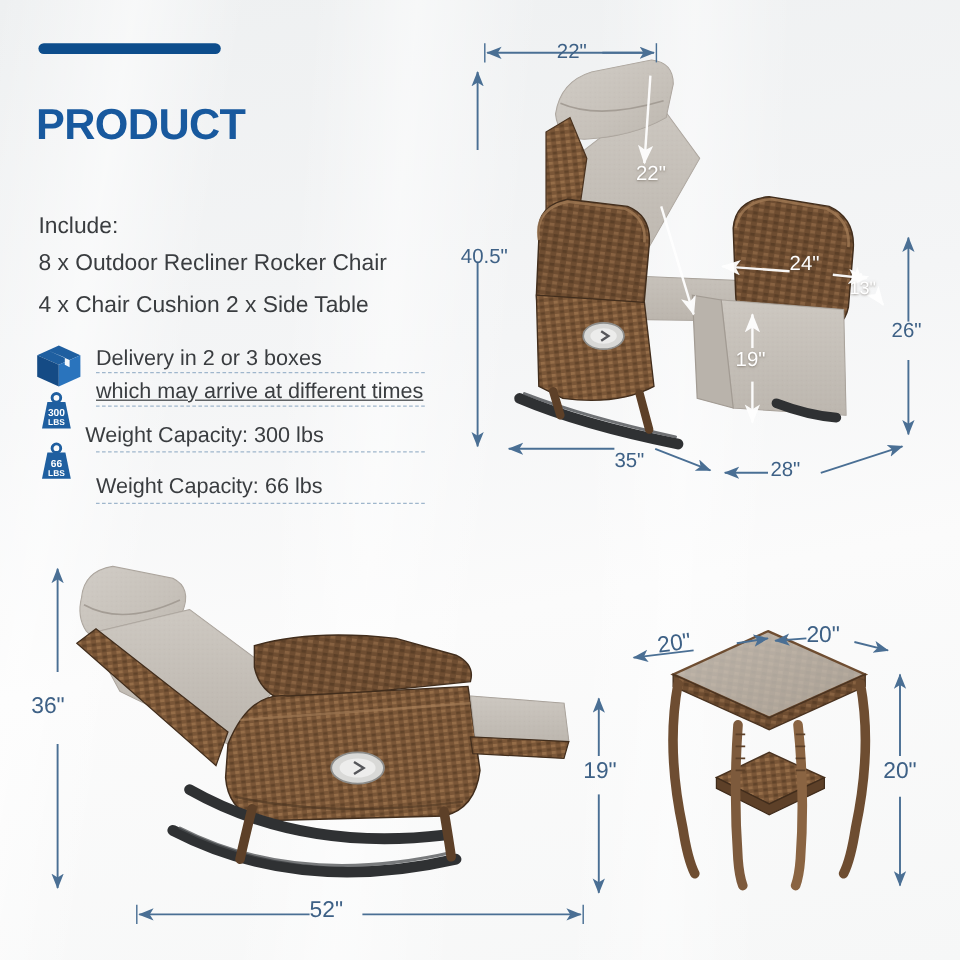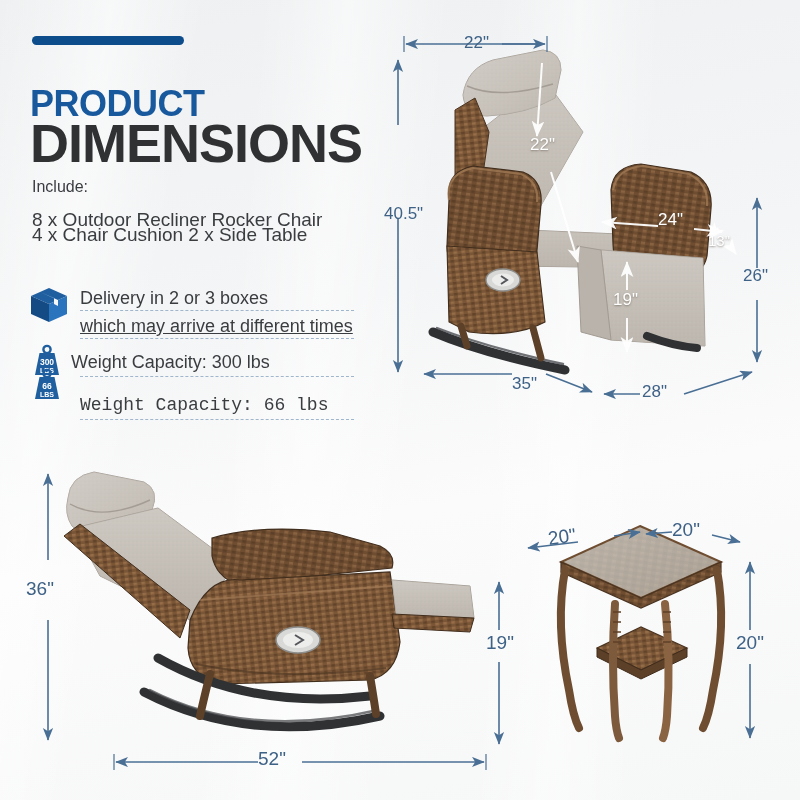--- a/index.html
+++ b/index.html
@@ -16,45 +16,44 @@
       linear-gradient(95deg, rgba(255,255,255,0) 30%, rgba(255,255,255,.5) 40%, rgba(255,255,255,0) 52%),
       linear-gradient(92deg, rgba(255,255,255,0) 60%, rgba(255,255,255,.45) 70%, rgba(255,255,255,0) 80%),
       linear-gradient(170deg,#eef0f1 0%,#f4f5f6 38%,#fbfbfb 62%,#f6f7f7 100%);
     overflow:hidden;
   }
   
   .accent-bar{position:absolute;left:32px;top:36px;width:152px;height:9px;border-radius:5px;background:#0d4d8c;}
   .title-1{position:absolute;left:30px;top:55px;font-size:36px;font-weight:bold;color:#18599e;letter-spacing:-.5px;line-height:1;margin-top:31px;}
   .title-2{position:absolute;left:30px;top:116px;font-size:54px;font-weight:bold;color:#2f3133;letter-spacing:-1px;line-height:1;}
   
-  .inc-head{position:absolute;left:32px;top:178px;font-size:16px;color:#3a3d40;}
+  .inc-head{position:absolute;left:32px;top:178px;font-size:19px;color:#3a3d40;}
   .inc-l1{position:absolute;left:32px;top:209px;font-size:19px;color:#3a3d40;white-space:nowrap;}
-  .inc-l2{position:absolute;left:32px;top:224px;font-size:19px;color:#3a3d40;white-space:nowrap;text-align:right;}
+  .inc-l2{position:absolute;left:32px;top:244px;font-size:19px;color:#3a3d40;white-space:nowrap;text-align:right;}
   
   .feat-text{position:absolute;font-size:18px;color:#3a3d40;white-space:nowrap;}
   .dash-rule{position:absolute;height:0;border-top:1px dashed #9fb6cc;}
   
   .icon-box{position:absolute;left:28px;top:285px;width:42px;height:40px;}
-  .icon-w1{position:absolute;left:30px;top:344px;width:34px;height:34px;}
+  .icon-w1{position:absolute;left:30px;top:326px;width:34px;height:34px;}
   .icon-w2{position:absolute;left:30px;top:368px;width:34px;height:34px;}
   .dim-label{position:absolute;font-size:17px;color:#3e6186;white-space:nowrap;}
   .dim-label.white{color:#ffffff;text-shadow:0 1px 2px rgba(90,80,70,.55);}
   .dim-label.big{font-size:19px;}
   svg.overlay{position:absolute;left:0;top:0;width:800px;height:800px;pointer-events:none;}
   
   .art{position:absolute;}
 </style>
 </head>
 <body>
 
 <div id="page">
 
   <div class="accent-bar"></div>
   <div class="title-1">PRODUCT</div>
-  <div class="title-2">DIMENSIONS</div>
 
   <div class="inc-head">Include:</div>
   <div class="inc-l1">8 x Outdoor Recliner Rocker Chair</div>
   <div class="inc-l2">4 x Chair Cushion   2 x Side Table</div>
 
   <div class="icon-box">
     <svg viewBox="0 0 42 40" width="42" height="40">
       <polygon points="21,3 39,11 21,19 3,11" fill="#1f5fa0"></polygon>
       <polygon points="3,11 21,19 21,37 3,29" fill="#154b85"></polygon>
       <polygon points="39,11 21,19 21,37 39,29" fill="#2a74bd"></polygon>
@@ -78,21 +77,21 @@
   <div class="dash-rule" style="left:80px;top:376px;width:274px;"></div>
 
   <div class="icon-w2">
     <svg viewBox="0 0 34 34" width="34" height="34">
       <circle cx="17" cy="5.5" r="3.6" fill="none" stroke="#1f5fa0" stroke-width="2.4"></circle>
       <path d="M9.5 9 H24.5 L29 31 H5 Z" fill="#1f5fa0"></path>
       <text x="17" y="21" font-family="Liberation Sans, sans-serif" font-size="8.5" font-weight="bold" fill="#ffffff" text-anchor="middle">66</text>
       <text x="17" y="28.5" font-family="Liberation Sans, sans-serif" font-size="7" font-weight="bold" fill="#ffffff" text-anchor="middle">LBS</text>
     </svg>
   </div>
-  <div class="feat-text" style="left:80px;top:395px;font-family:Liberation Mono, monospace;">Weight Capacity: 66 lbs</div>
+  <div class="feat-text" style="left:80px;top:395px;">Weight Capacity: 66 lbs</div>
   <div class="dash-rule" style="left:80px;top:419px;width:274px;"></div>
 
   <svg class="art" style="left:415px;top:40px;" width="350" height="350" viewBox="0 0 350 350">
     <defs>
       <linearGradient id="wick1" x1="0" y1="0" x2="1" y2="1">
         <stop offset="0%" stop-color="#8c6440"></stop>
           <stop offset="45%" stop-color="#6e4d31"></stop>
           <stop offset="100%" stop-color="#4f3622"></stop>
       </linearGradient>
       <linearGradient id="wick2" x1="0" y1="0" x2="0" y2="1">

